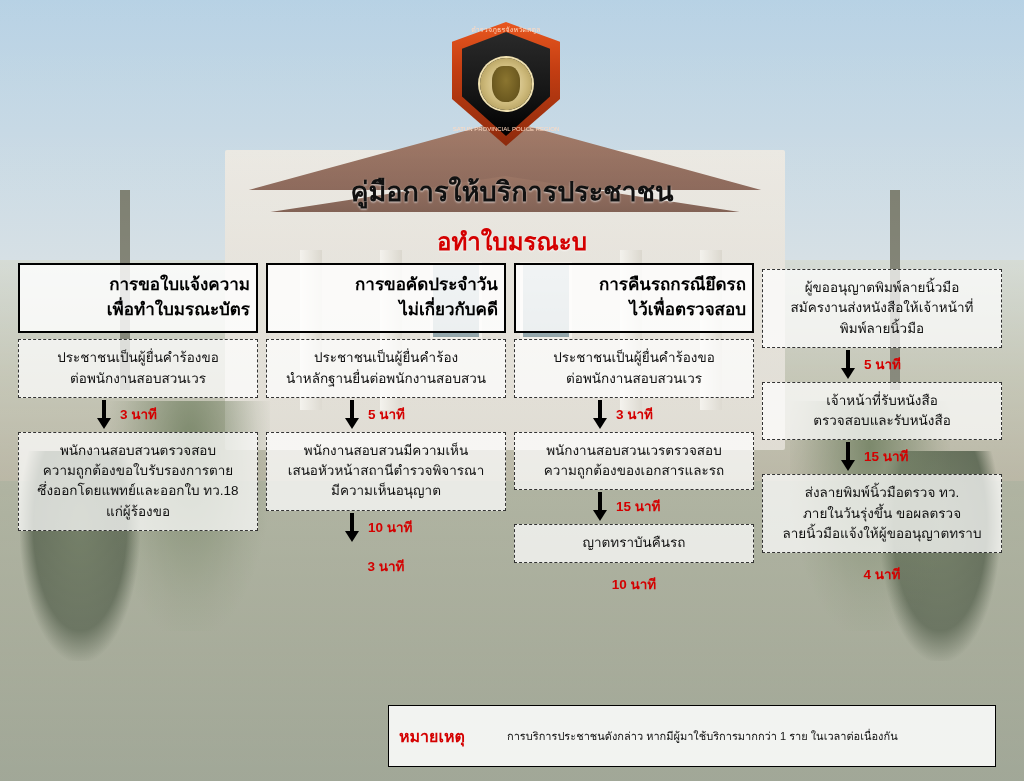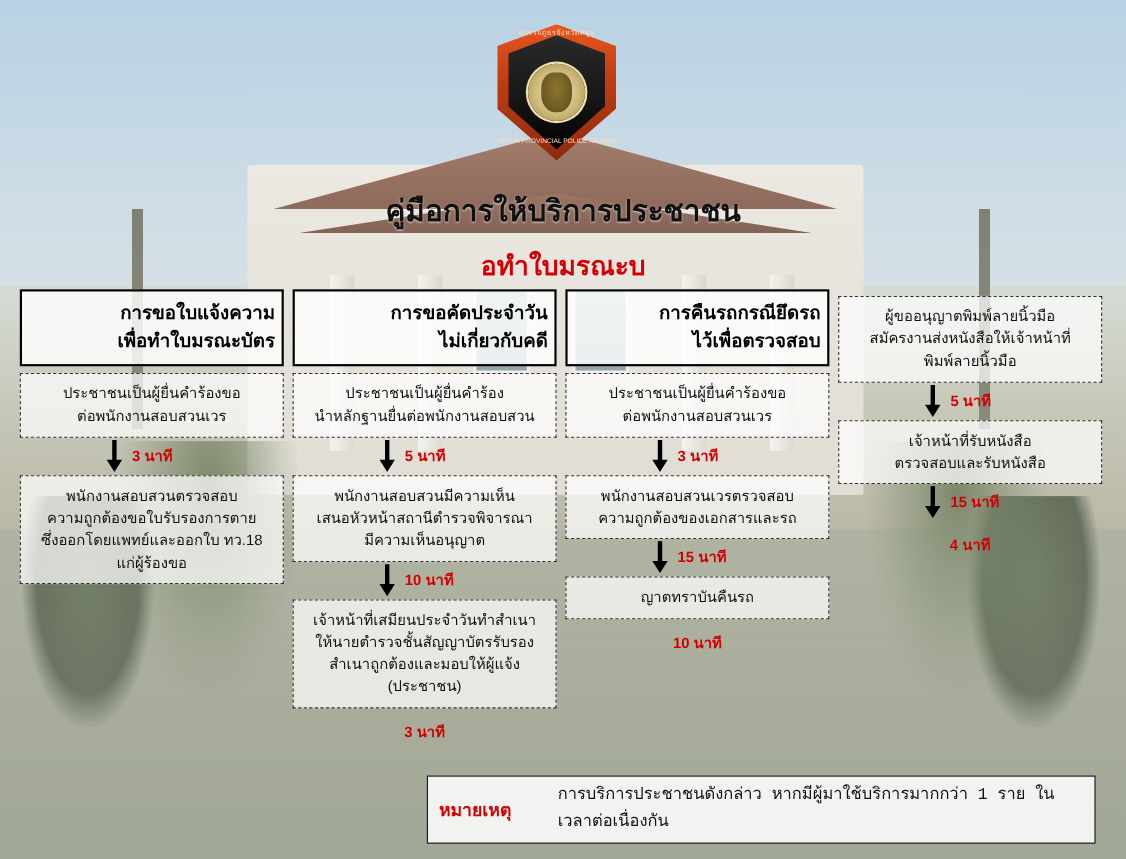--- a/index.html
+++ b/index.html
@@ -195,21 +195,21 @@
     background: rgba(255,255,255,0.86);
     display: flex; align-items: center;
     box-sizing: border-box;
     padding: 4px 10px;
   }
   .note-label {
     color: #d40000; font-weight: bold; font-size: 16px;
     width: 108px; text-align: left; flex: none;
   }
   .note-text {
-    font-size: 15px; color: #111; line-height: 1.65; font-family: Liberation Mono, monospace;
+    font-size: 11px; color: #111; line-height: 1.65;
   }
 </style>
 </head>
 <body>
 
 <div id="page">
 
   <div class="bg-layer">
     <div class="bg-sky"></div>
     <div class="bg-ground"></div>
@@ -271,21 +271,20 @@
         <div class="time-label">5 นาที</div>
       </div>
       <div class="step">พนักงานสอบสวนมีความเห็น<br>เสนอหัวหน้าสถานีตำรวจพิจารณา<br>มีความเห็นอนุญาต</div>
       <div class="arrow-row">
         <div class="arrow">
             <div class="shaft"></div>
             <div class="head"></div>
           </div>
         <div class="time-label">10 นาที</div>
       </div>
-      <div class="step">เจ้าหน้าที่เสมียนประจำวันทำสำเนา<br>ให้นายตำรวจชั้นสัญญาบัตรรับรอง<br>สำเนาถูกต้องและมอบให้ผู้แจ้ง<br>(ประชาชน)</div>
       <div class="time-tail">3 นาที</div>
     </div>
 
     <div class="column">
       <div class="col-head">การคืนรถกรณียึดรถ<br>ไว้เพื่อตรวจสอบ</div>
       <div class="spacer-gap"></div>
       <div class="step">ประชาชนเป็นผู้ยื่นคำร้องขอ<br>ต่อพนักงานสอบสวนเวร</div>
       <div class="arrow-row">
         <div class="arrow">
             <div class="shaft"></div>
@@ -316,20 +315,21 @@
         <div class="time-label">5 นาที</div>
       </div>
       <div class="step">เจ้าหน้าที่รับหนังสือ<br>ตรวจสอบและรับหนังสือ</div>
       <div class="arrow-row">
         <div class="arrow">
             <div class="shaft"></div>
             <div class="head"></div>
           </div>
         <div class="time-label">15 นาที</div>
       </div>
+      <div class="step">ส่งลายพิมพ์นิ้วมือตรวจ ทว.<br>ภายในวันรุ่งขึ้น ขอผลตรวจ<br>ลายนิ้วมือแจ้งให้ผู้ขออนุญาตทราบ</div>
       <div class="time-tail">4 นาที</div>
     </div>
 
   </div>
 
   <div class="note-box">
     <div class="note-label">หมายเหตุ</div>
     <div>
       <div class="note-text">การบริการประชาชนดังกล่าว หากมีผู้มาใช้บริการมากกว่า 1 ราย ในเวลาต่อเนื่องกัน</div>
     </div>

